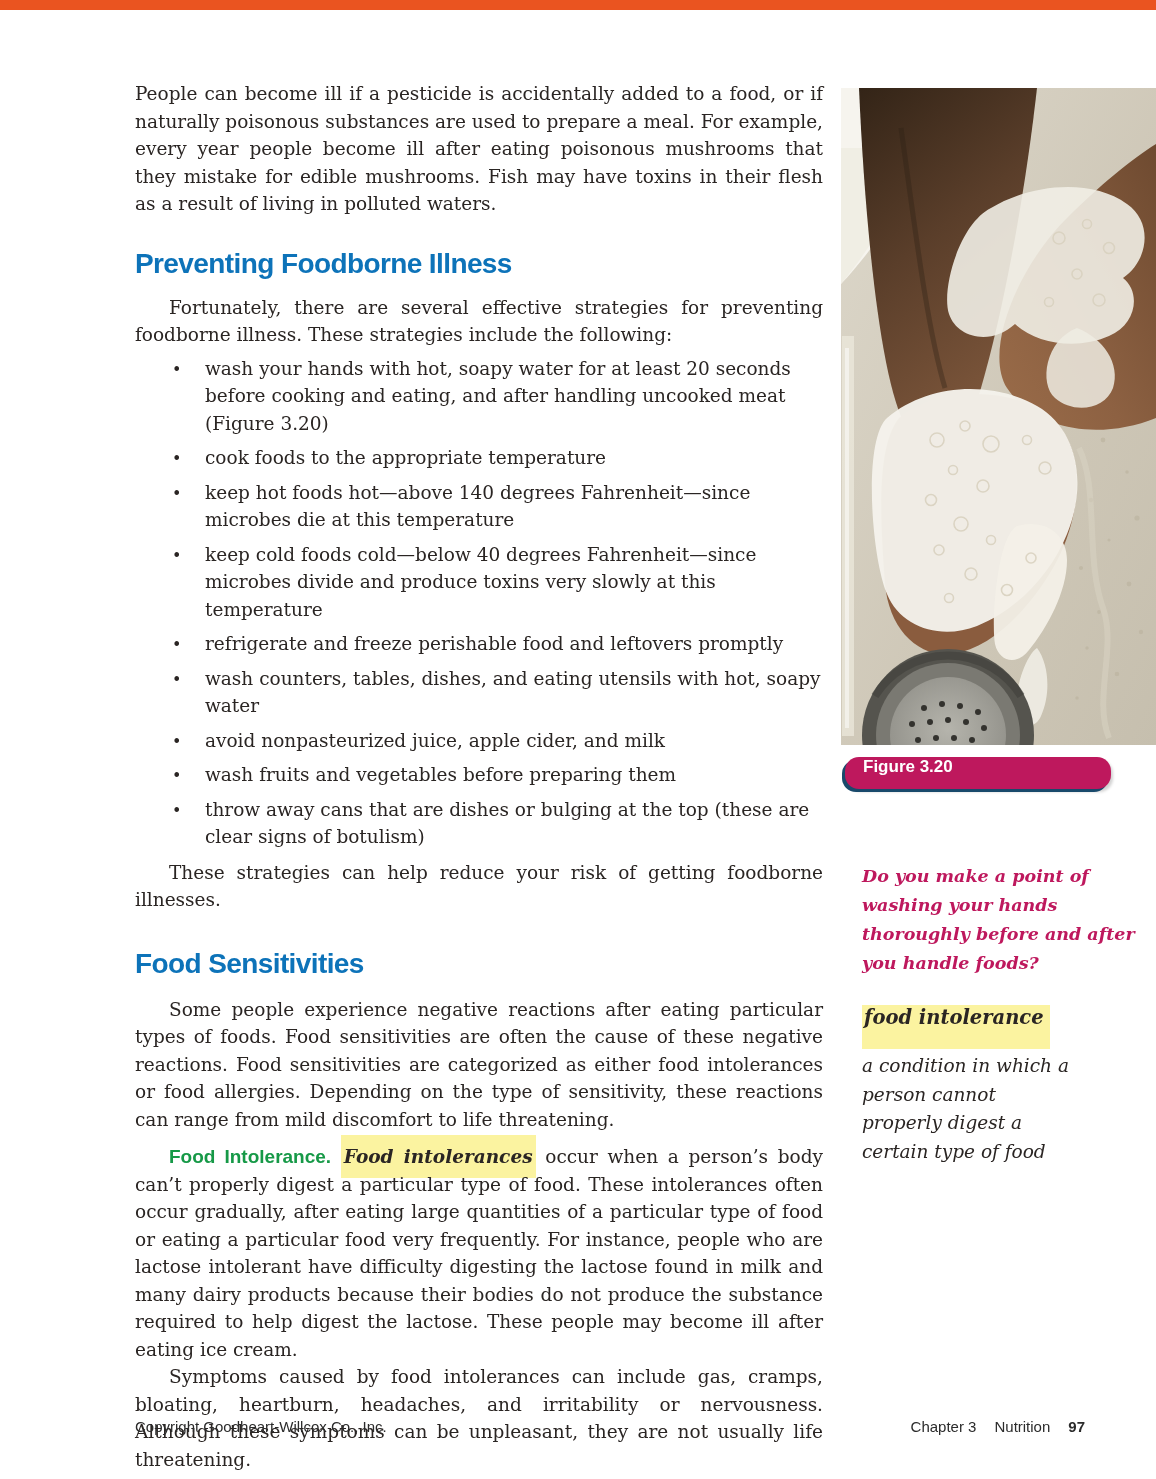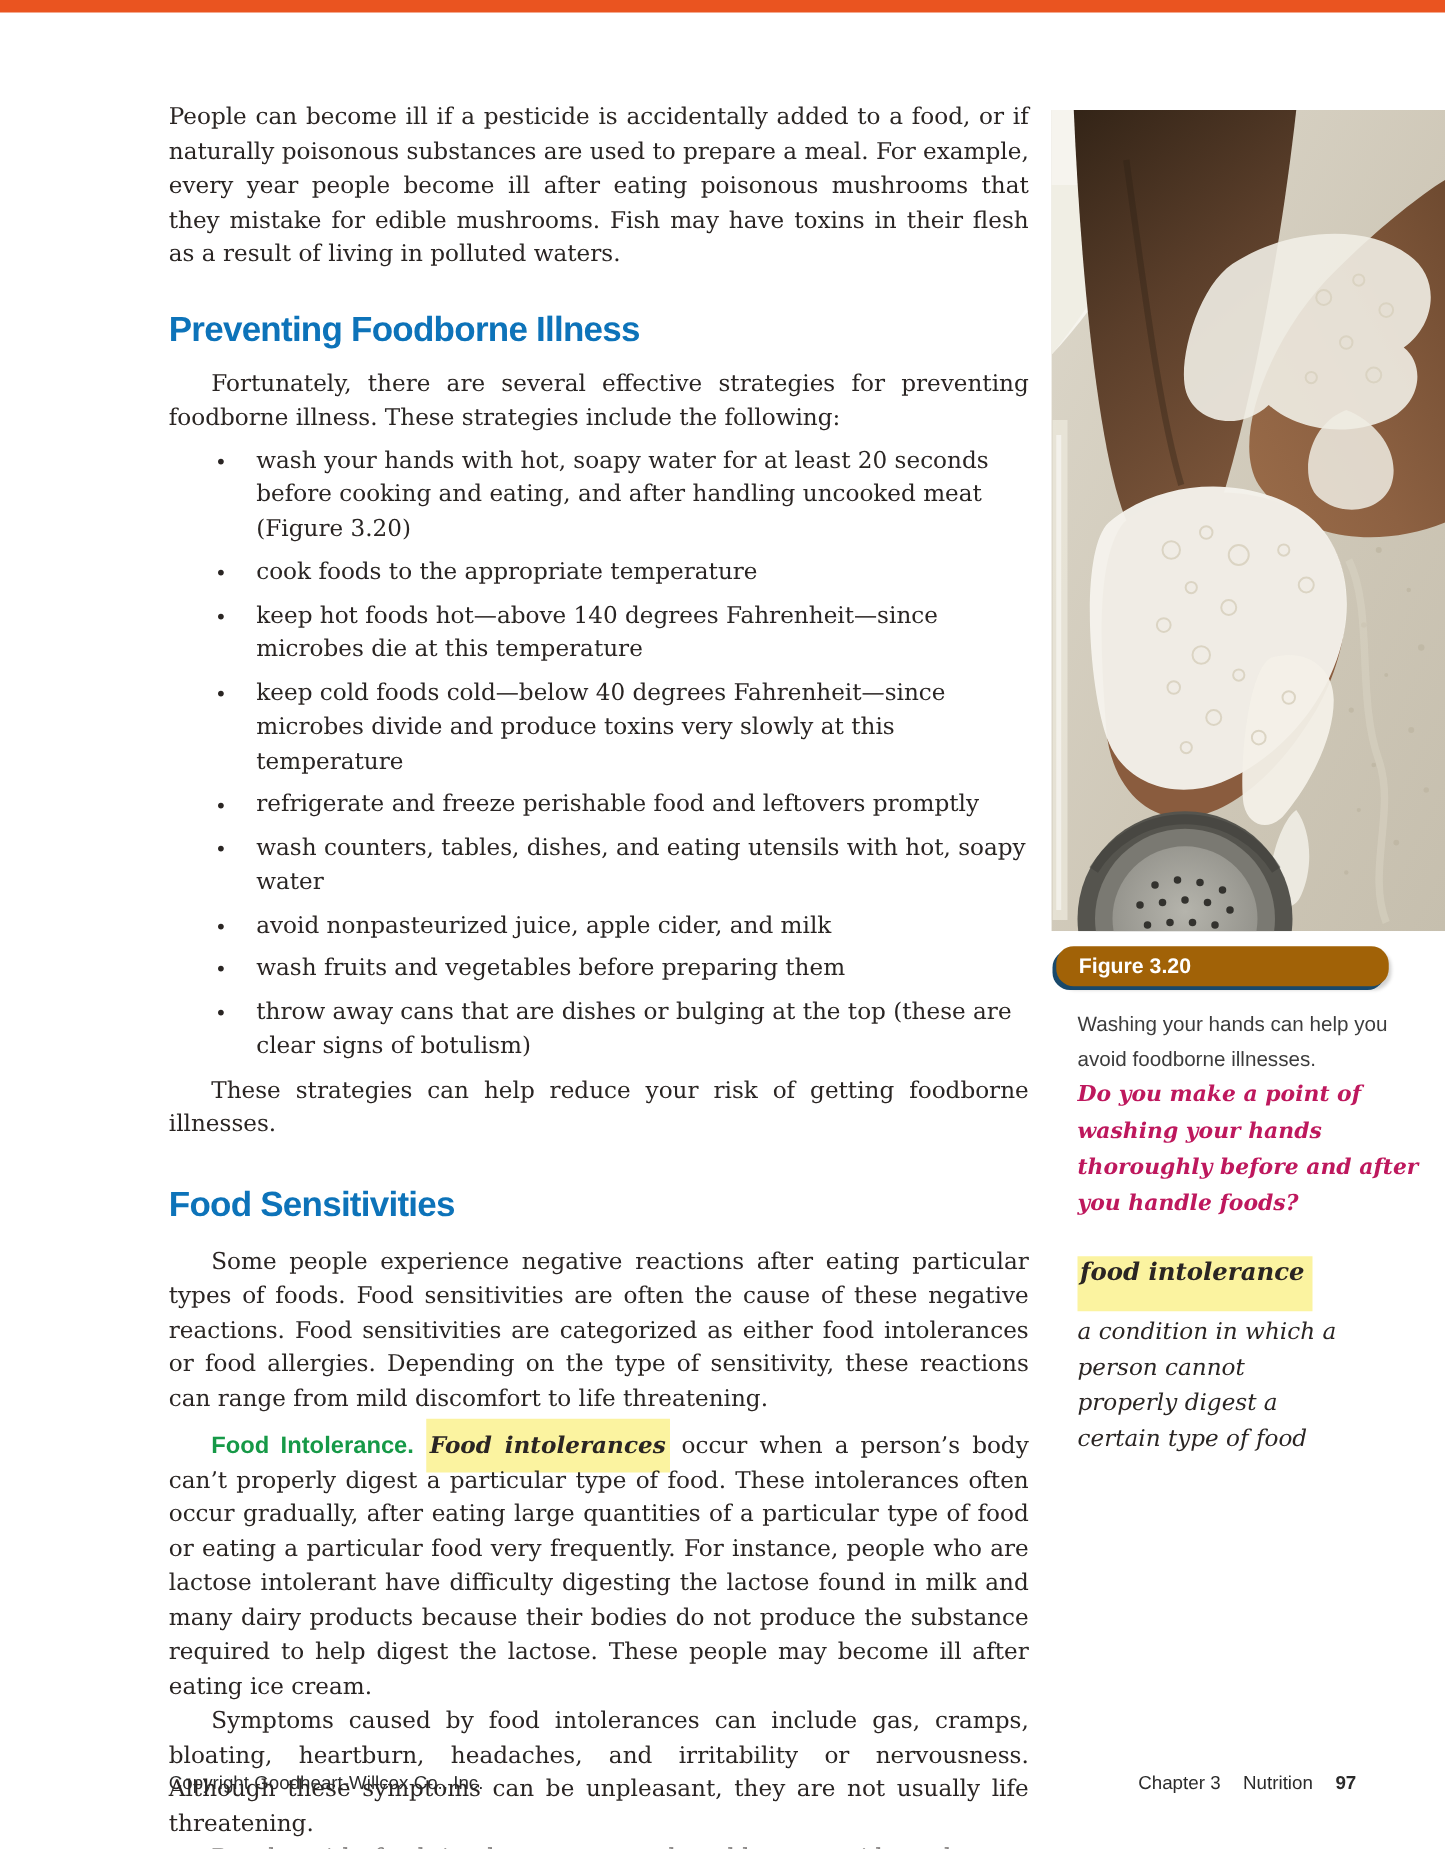--- a/index.html
+++ b/index.html
@@ -22,23 +22,23 @@
               font-size:18.5px;line-height:27.5px;text-align:left;}
   .bullets li .dot{position:absolute;left:37px;top:1px;font-size:16px;}
   .closing{margin-top:8px;}
   .label-green{font-family:"Liberation Sans",sans-serif;font-weight:bold;color:#169947;font-size:19px;}
   .hl-term{background:#fbf3a0;font-style:italic;font-weight:bold;padding:11px 3px;}
   .mt10{margin-top:10px;}
 
   
   .photo-wrap{position:absolute;left:841px;top:88px;width:315px;height:657px;overflow:hidden;}
   .figure-pill{position:absolute;left:845px;top:757px;width:266px;height:32px;
-               background:#a16207;border-radius:14px;
+               background:#be185d;border-radius:14px;
                box-shadow:-3px 3px 0 #19496b, 2px 3px 3px rgba(0,0,0,0.18);
-               display:flex;align-items:center;}
+               display:flex;}
   .figure-pill span{font-family:"Liberation Sans",sans-serif;font-weight:bold;
                     color:#ffffff;font-size:17px;padding-left:18px;}
   .fig-caption{position:absolute;left:862px;top:806px;width:290px;
                font-family:"Liberation Sans",sans-serif;font-size:16.5px;
                line-height:28px;color:#3c3c3c;}
   .fig-question{position:absolute;left:862px;top:862px;width:280px;
                 font-family:"DejaVu Serif",serif;font-style:italic;font-weight:bold;
                 font-size:17.5px;line-height:29px;color:#be185d;}
   .margin-term{position:absolute;left:862px;top:1005px;width:230px;}
   .margin-term .term{display:inline-block;background:#fbf3a0;padding:1px 6px 20px 2px;
@@ -205,21 +205,20 @@
         </g>
         <path d="M34,608 A86,86 0 0 1 180,608" stroke="#403f3a" stroke-width="8" fill="none" opacity="0.6"></path>
       </g>
     </svg>
   </div>
 
   <div class="figure-pill">
     <span>Figure 3.20</span>
   </div>
 
-  <div class="fig-caption">Washing your hands can help you avoid foodborne illnesses.</div>
   <div class="fig-question">Do you make a point of washing your hands thoroughly before and after you handle foods?</div>
 
   <div class="margin-term">
     <span class="term">food intolerance</span>
     <div class="def">a condition in which a person cannot properly digest a certain type of food</div>
   </div>
 
   <div class="footer-left">Copyright Goodheart-Willcox Co., Inc.</div>
   <div class="footer-right">
     <span>Chapter 3</span>

